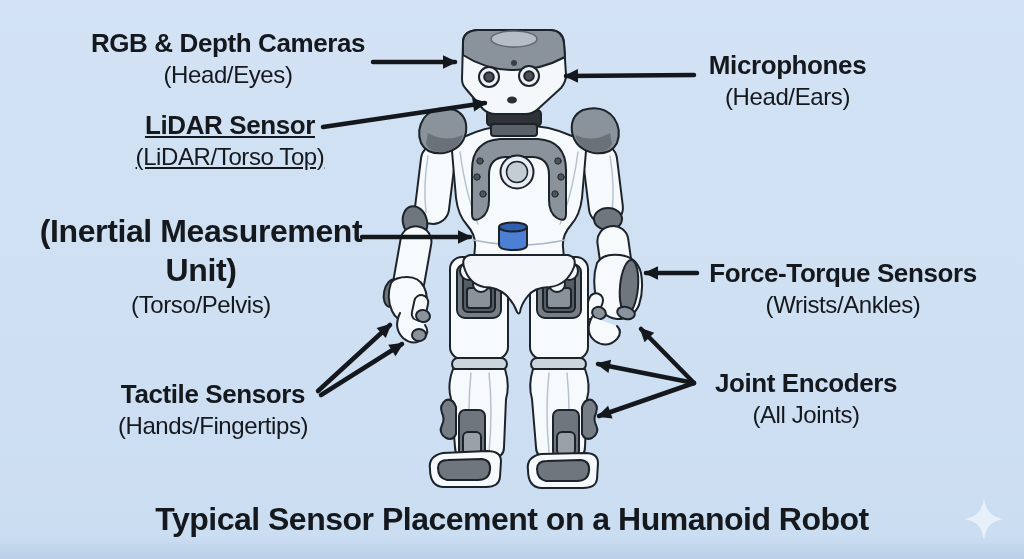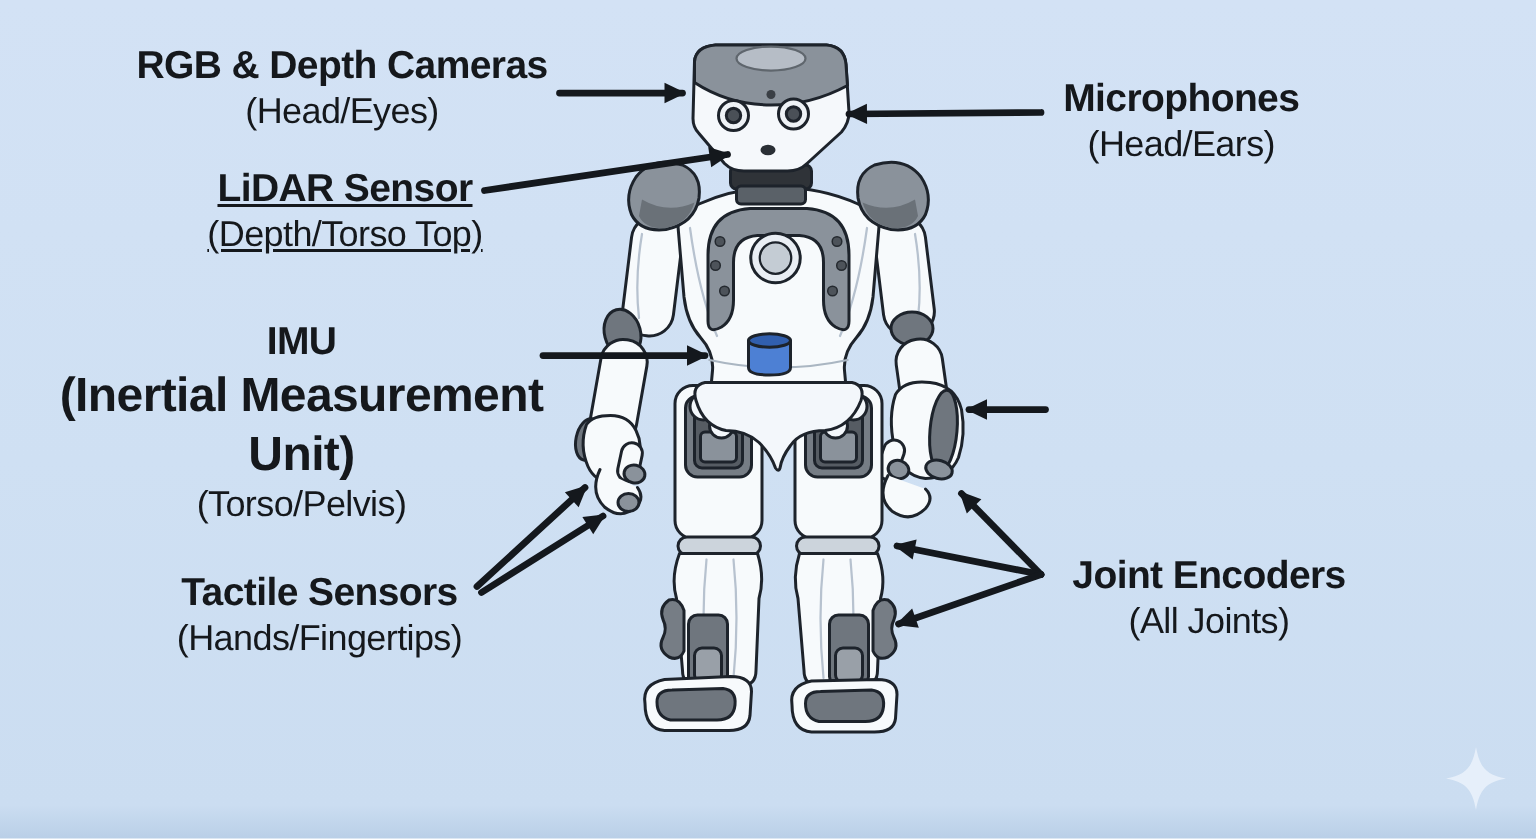--- a/index.html
+++ b/index.html
@@ -158,40 +158,42 @@
   <path d="M984,498 C986.5,512 991,516.5 1004,519 C991,521.5 986.5,526 984,540 C981.5,526 977,521.5 964,519 C977,516.5 981.5,512 984,498 Z" fill="#e9f1fb" opacity="0.9"></path>
 </svg>
 
   <div class="lbl" id="lbl-rgb">
     <div class="lbl-main">RGB &amp; Depth Cameras</div>
     <div class="lbl-sub">(Head/Eyes)</div>
   </div>
 
   <div class="lbl" id="lbl-lidar">
     <div class="lbl-main">LiDAR Sensor</div>
-    <div class="lbl-sub">(Depth/Torso Top)</div>
+    <div class="lbl-sub">(LiDAR/Torso Top)</div>
   </div>
 
   <div class="lbl" id="lbl-imu">
-    <div class="lbl-main">IMU</div>
     <div class="lbl-mid">(Inertial Measurement Unit)</div>
     <div class="lbl-sub">(Torso/Pelvis)</div>
   </div>
 
   <div class="lbl" id="lbl-mic">
     <div class="lbl-main">Microphones</div>
     <div class="lbl-sub">(Head/Ears)</div>
   </div>
 
   <div class="lbl" id="lbl-ft">
+    <div class="lbl-main">Force-Torque Sensors</div>
+    <div class="lbl-sub">(Wrists/Ankles)</div>
   </div>
 
   <div class="lbl" id="lbl-je">
     <div class="lbl-main">Joint Encoders</div>
     <div class="lbl-sub">(All Joints)</div>
   </div>
 
   <div class="lbl" id="lbl-tactile">
     <div class="lbl-main">Tactile Sensors</div>
     <div class="lbl-sub">(Hands/Fingertips)</div>
   </div>
 
+  <div id="title">Typical Sensor Placement on a Humanoid Robot</div>
 </div>
 
 </body></html>

